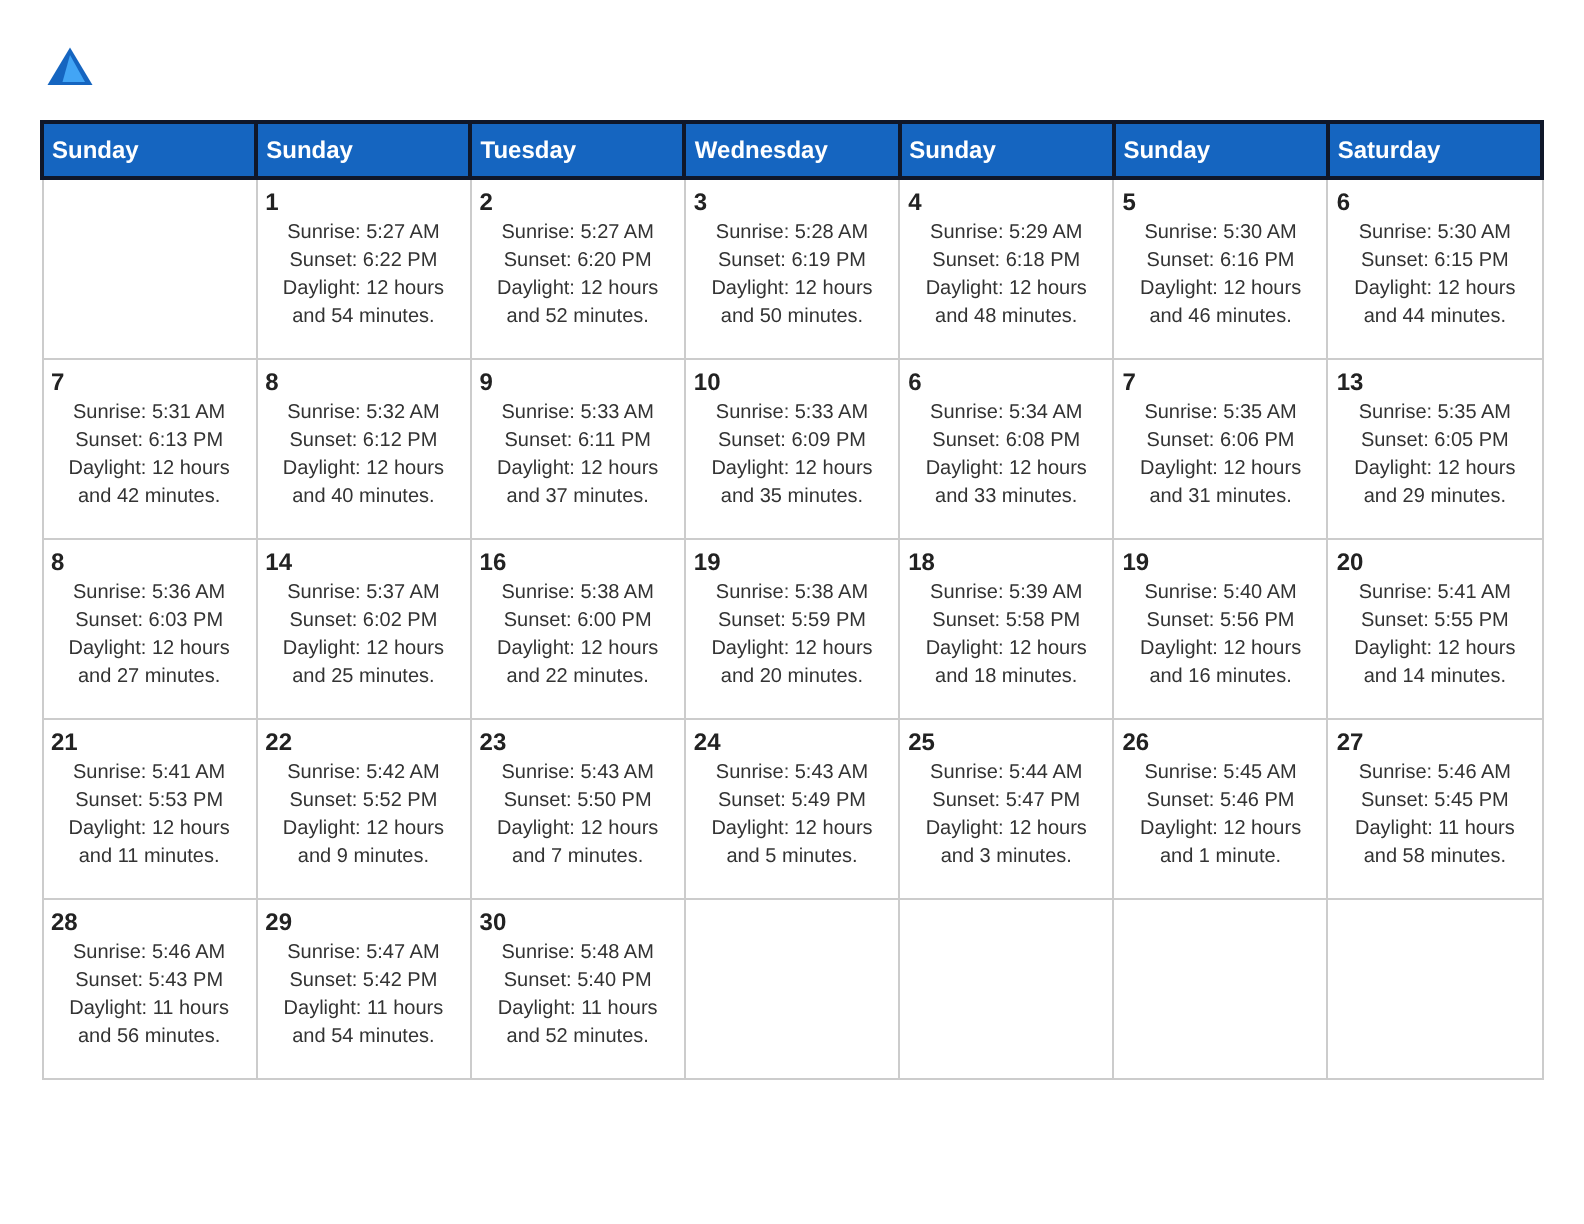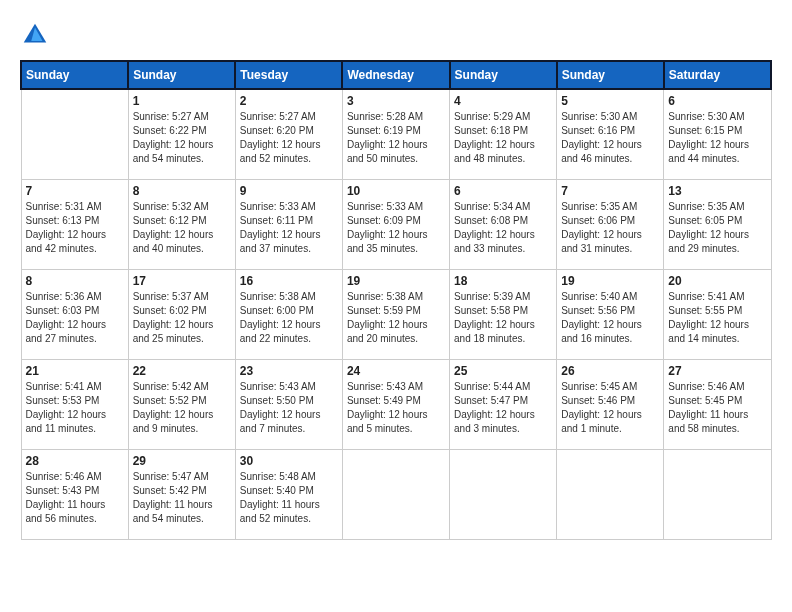--- a/index.html
+++ b/index.html
@@ -69,20 +69,21 @@
     .day-number {
       font-weight: bold;
       font-size: 12px;
       margin-bottom: 2px;
       color: #222;
     }
     .day-info {
       font-size: 10px;
       color: #333;
       line-height: 1.4;
+      text-align: center;
     }
     .empty {
       background: #f9f9f9;
     }
   </style>
 </head>
 <body>
 
 <div class="header">
   <div class="logo">
@@ -170,21 +171,21 @@
           <div class="day-number">13</div>
           <div class="day-info">Sunrise: 5:35 AM<br>Sunset: 6:05 PM<br>Daylight: 12 hours and 29 minutes.</div>
         </td>
       </tr>
       <tr>
         <td>
           <div class="day-number">8</div>
           <div class="day-info">Sunrise: 5:36 AM<br>Sunset: 6:03 PM<br>Daylight: 12 hours and 27 minutes.</div>
         </td>
         <td>
-          <div class="day-number">17</div>
+          <div class="day-number">14</div>
           <div class="day-info">Sunrise: 5:37 AM<br>Sunset: 6:02 PM<br>Daylight: 12 hours and 25 minutes.</div>
         </td>
         <td>
           <div class="day-number">16</div>
           <div class="day-info">Sunrise: 5:38 AM<br>Sunset: 6:00 PM<br>Daylight: 12 hours and 22 minutes.</div>
         </td>
         <td>
           <div class="day-number">19</div>
           <div class="day-info">Sunrise: 5:38 AM<br>Sunset: 5:59 PM<br>Daylight: 12 hours and 20 minutes.</div>
         </td>

